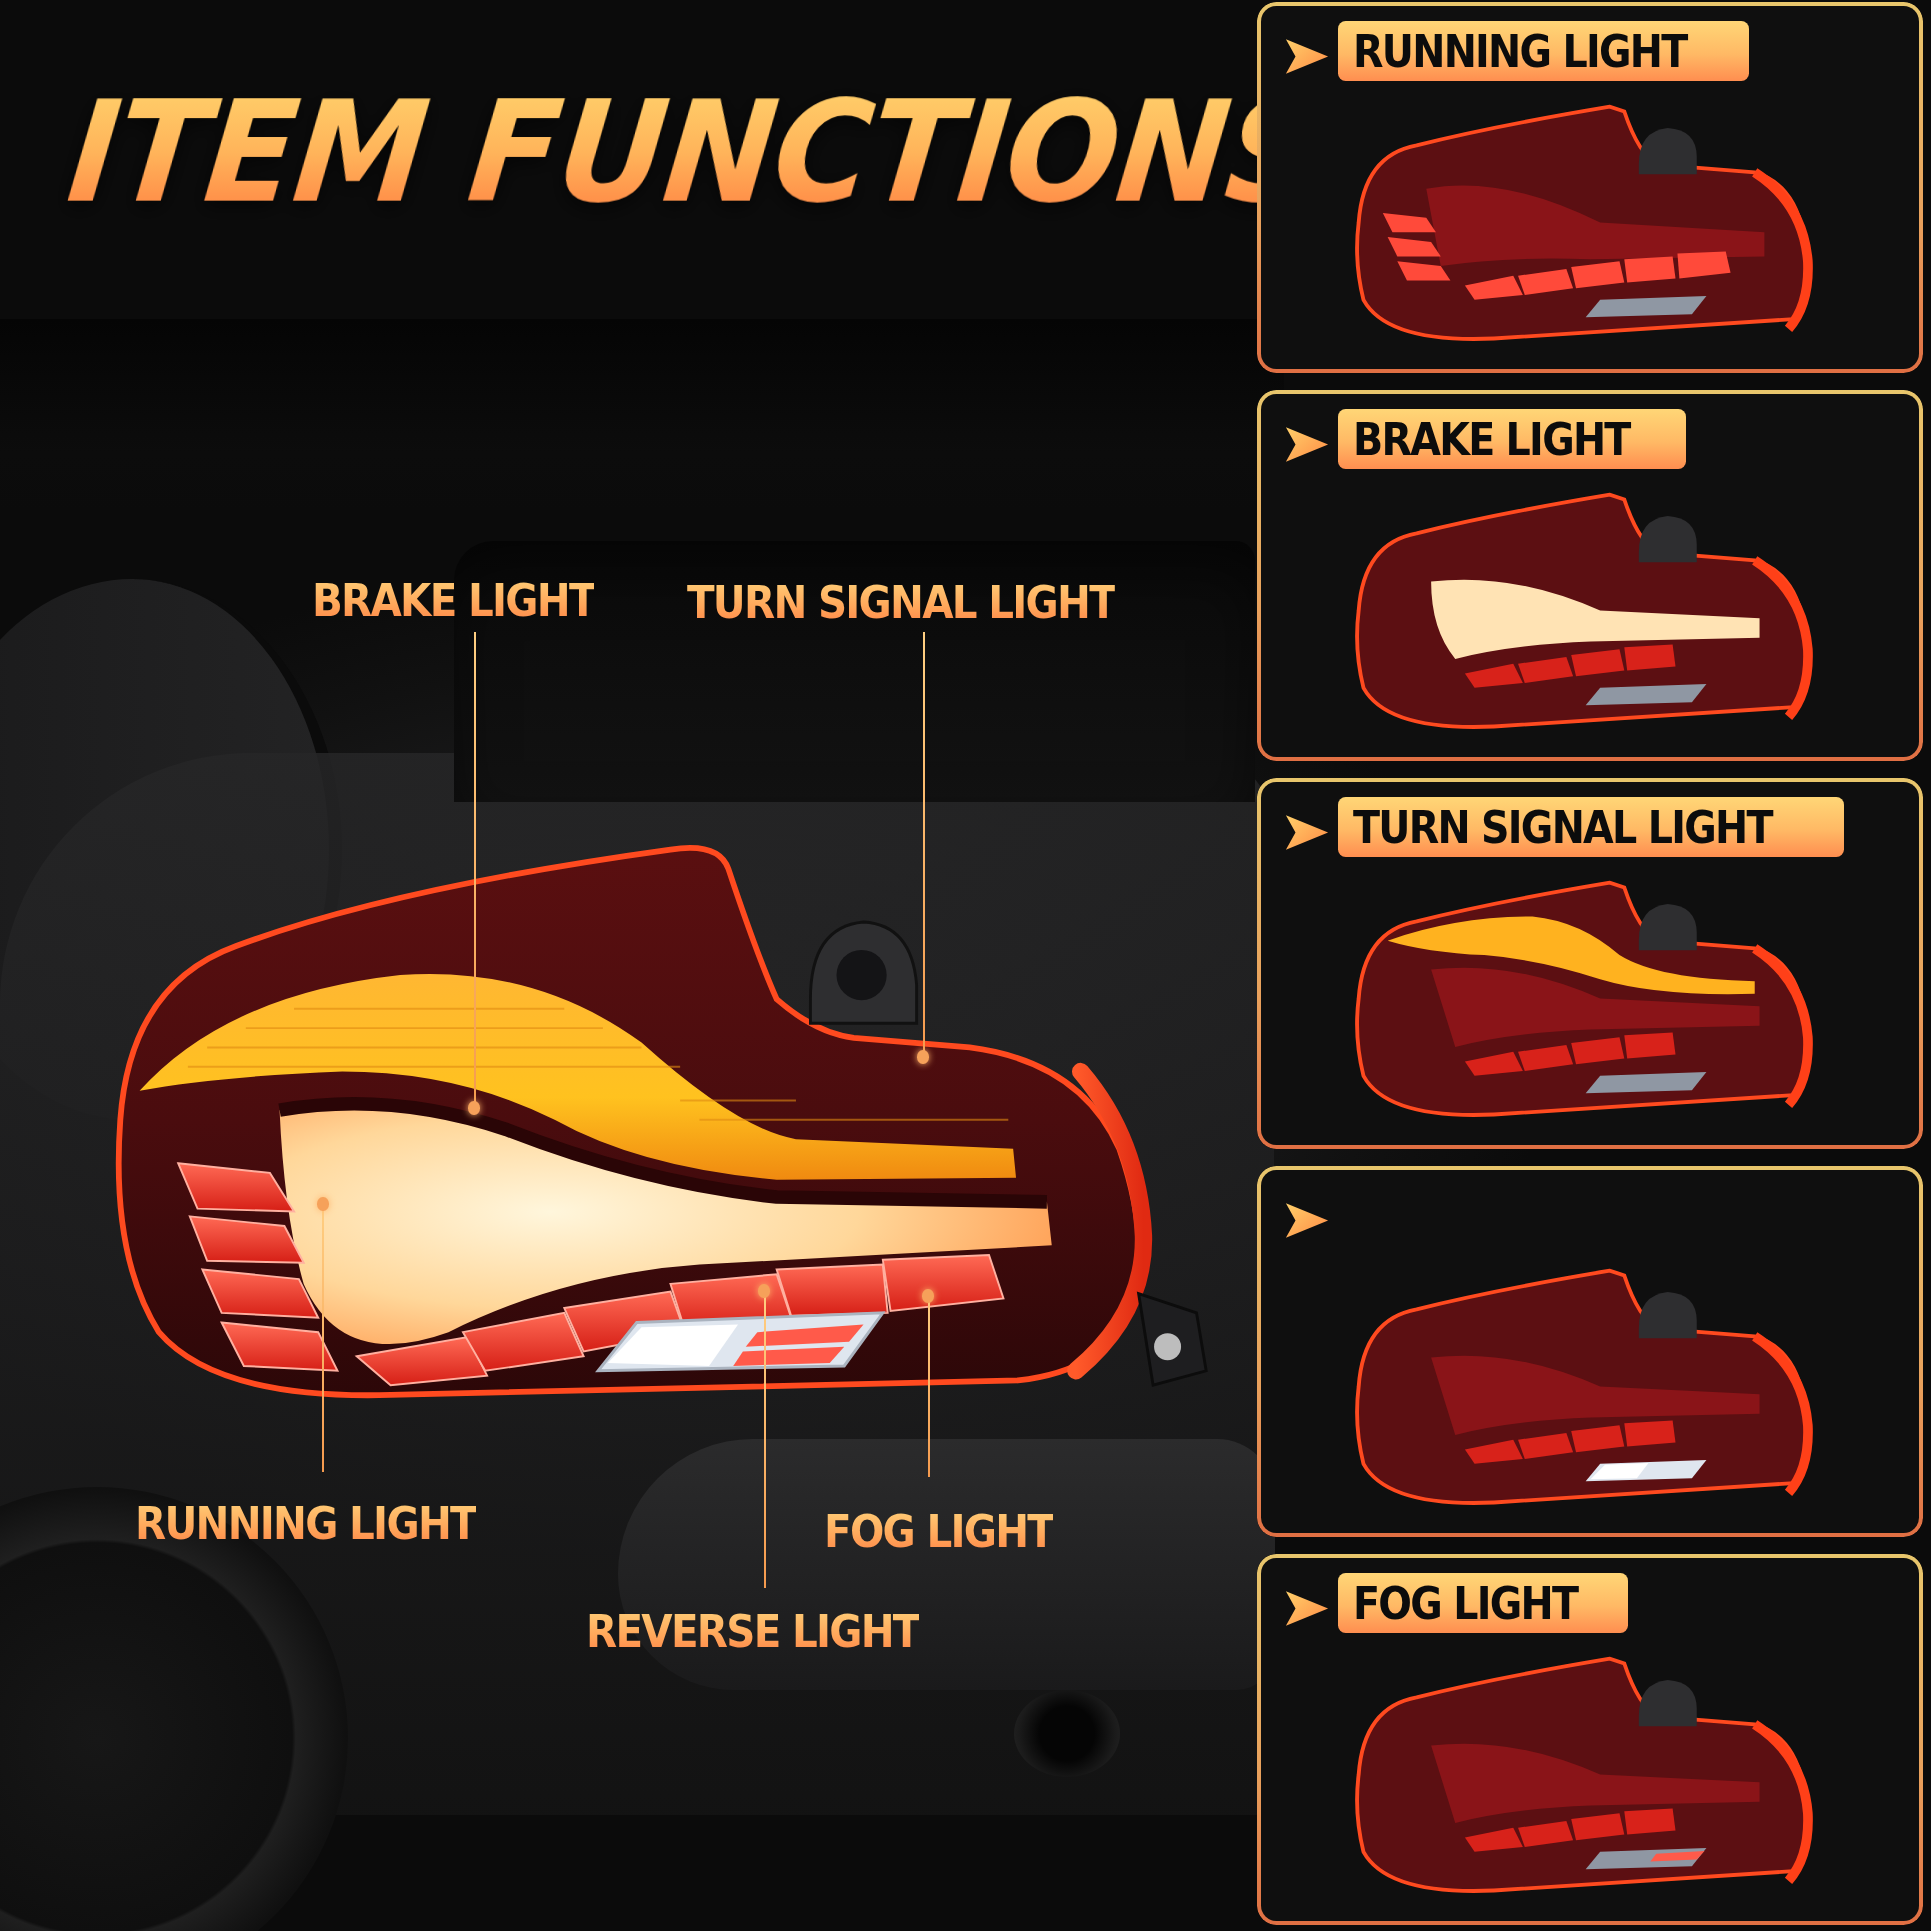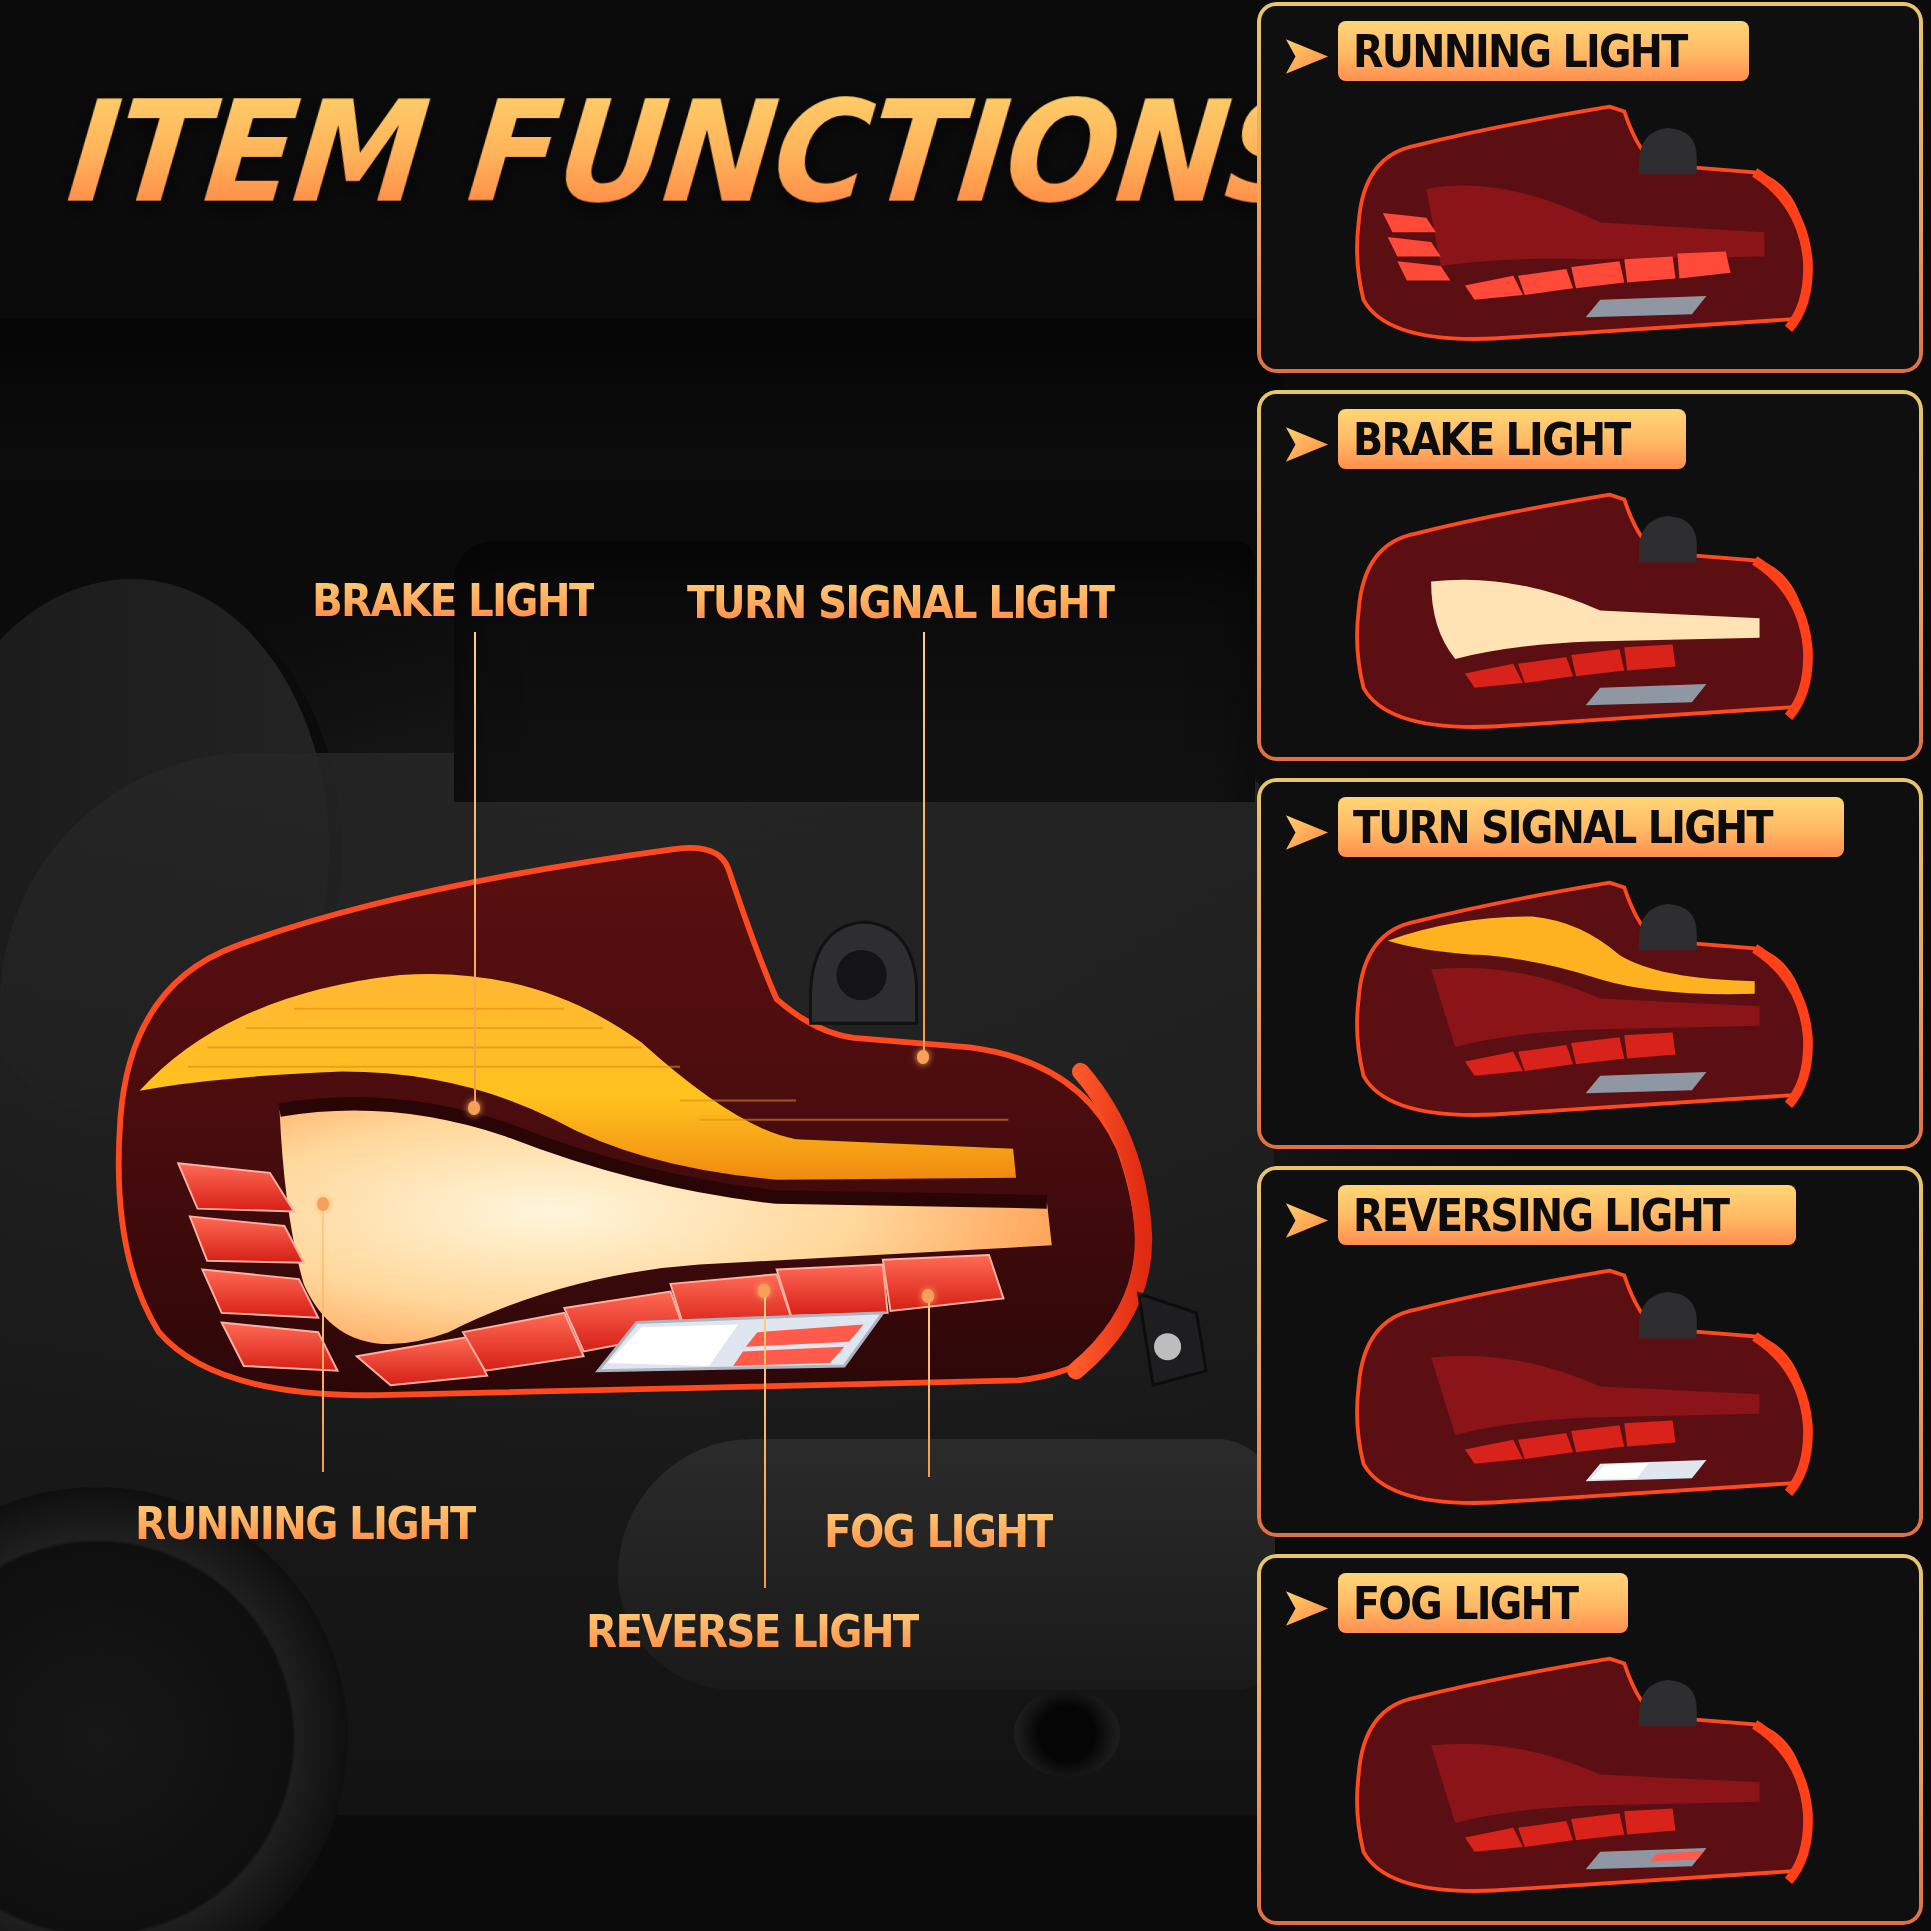--- a/index.html
+++ b/index.html
@@ -247,23 +247,20 @@
 <div class="card" style="top:1166px;">
   <svg class="card-arrow" viewBox="0 0 48 40">
     <defs>
         <linearGradient id="ag4" x1="0" y1="0" x2="1" y2="1">
           <stop offset="0" stop-color="#ffd06a"></stop>
           <stop offset="1" stop-color="#ff8a45"></stop>
         </linearGradient>
       </defs>
     <path d="M2 2 L46 20 L2 38 L12 20 Z" fill="url(#ag4)"></path>
   </svg>
-  <div class="card-pill">
-      <span>REVERSING LIGHT</span>
-    </div>
   <svg class="mini-lamp" viewBox="0 0 500 265">
     <path d="M10 130 Q15 60 70 50 Q150 30 270 10 L285 15 Q300 60 320 70 L420 78 Q460 90 470 140 Q480 200 460 230 L150 250 Q40 255 15 210 Q5 170 10 130 Z" fill="#5c0f12" stroke="#ff4a1f" stroke-width="4"></path>
     <path d="M420 78 Q470 110 475 170 Q477 215 455 240" fill="none" stroke="#ff4018" stroke-width="10"></path>
     <path d="M300 70 Q300 35 330 32 Q360 34 360 62 L360 80 L300 80 Z" fill="#2e2e30"></path>
     <path d="M85 100 Q170 90 260 130 L425 138 L425 158 L250 162 Q170 165 110 180 Z" fill="#8a1418"></path>
     <g fill="#d8221a">
         <path d="M120 195 L170 185 L180 205 L130 210 Z"></path>
         <path d="M175 185 L225 178 L232 198 L182 205 Z"></path>
         <path d="M230 176 L280 170 L285 192 L235 198 Z"></path>
         <path d="M285 168 L335 165 L338 188 L288 192 Z"></path>

